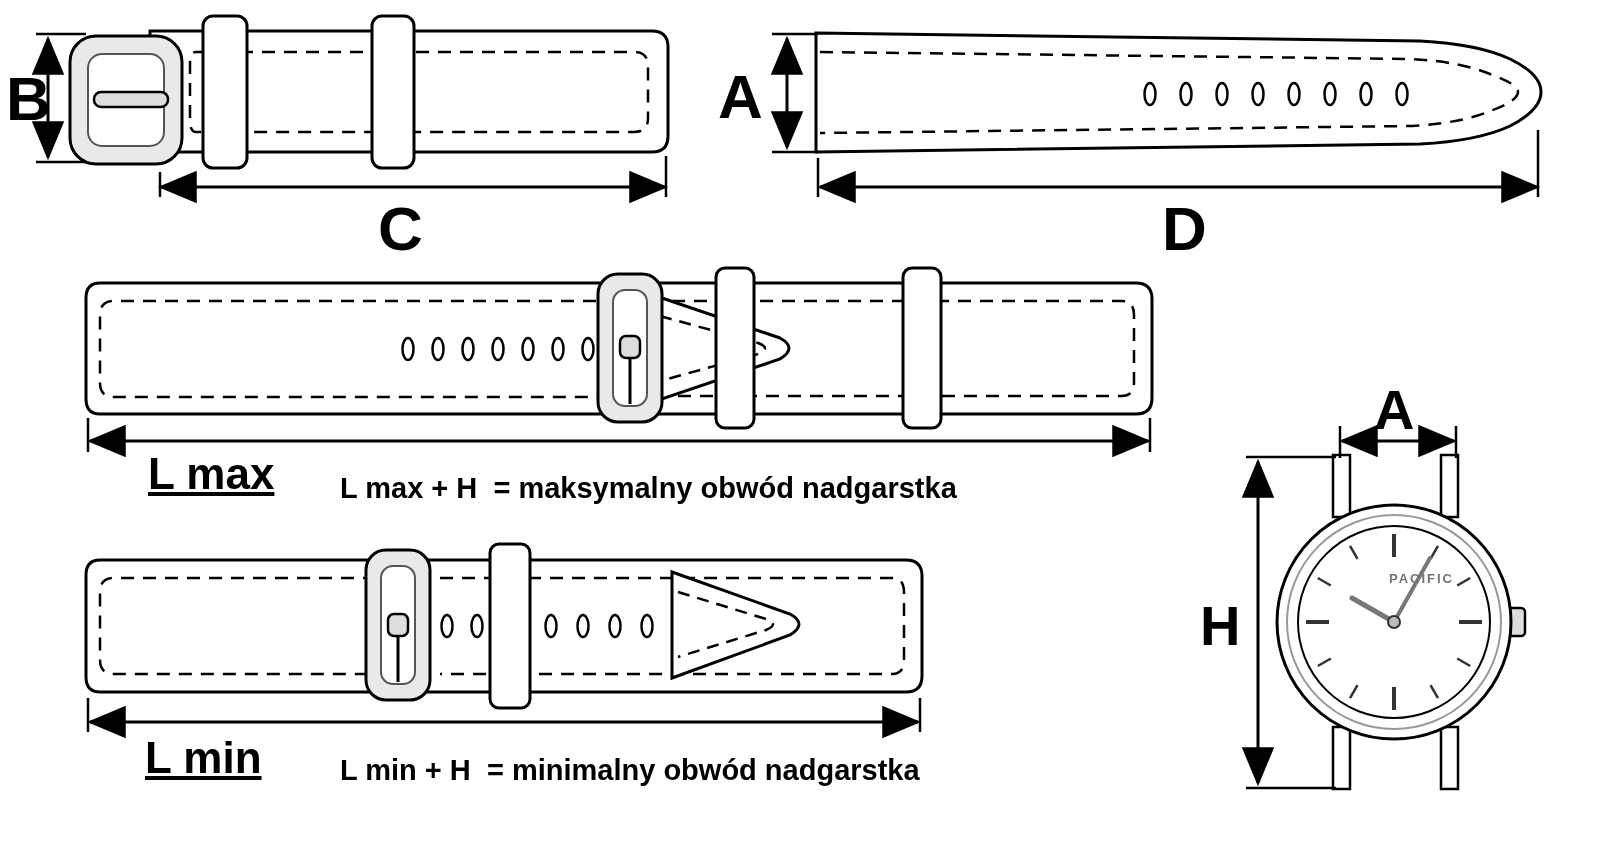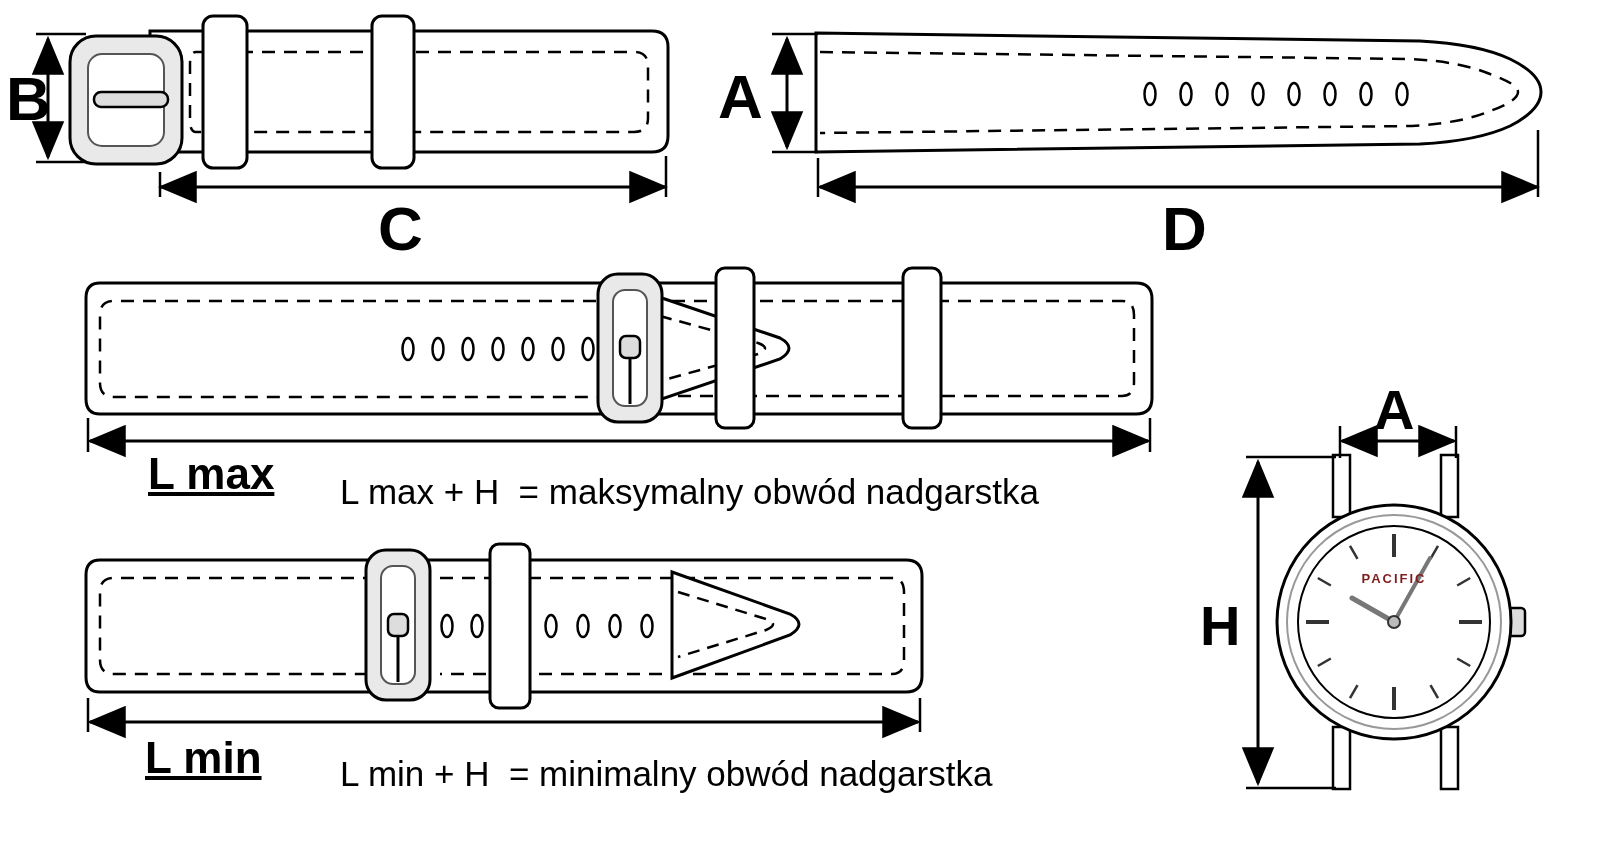--- a/index.html
+++ b/index.html
@@ -13,24 +13,24 @@
   svg{position:absolute;left:0;top:0;}
   .lbl{
     position:absolute;
     color:#000;
     line-height:1;
     font-family:"Liberation Sans", sans-serif;
     white-space:pre;
   }
   .dim{font-size:62px;font-weight:bold;}
   .dimbig{font-size:44px;font-weight:bold;text-decoration:underline;}
-  .formula{font-size:35px;font-weight:normal;}
+  .formula{font-size:29px;font-weight:bold;}
   .brand{
-    font-size:13px;font-weight:bold;letter-spacing:2px;color:#7f1d1d;
-    width:120px;text-align:center;
+    font-size:13px;font-weight:bold;letter-spacing:2px;color:#737373;
+    width:120px;text-align:right;
   }
 </style>
 </head>
 <body>
 
 <div class="diagram">
 
 <svg width="1600" height="853" viewBox="0 0 1600 853">
   <defs>
     <marker id="arw" viewBox="0 0 12 10" refX="11" refY="5" markerWidth="13" markerHeight="11" orient="auto-start-reverse">

